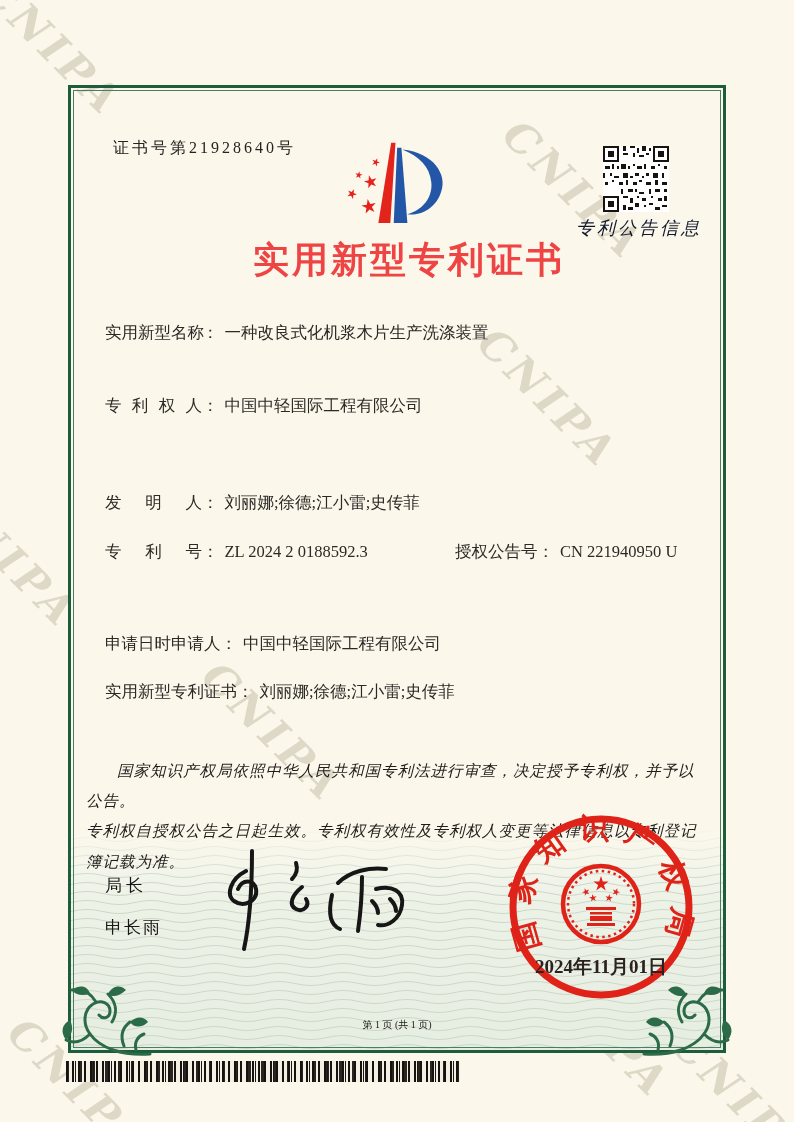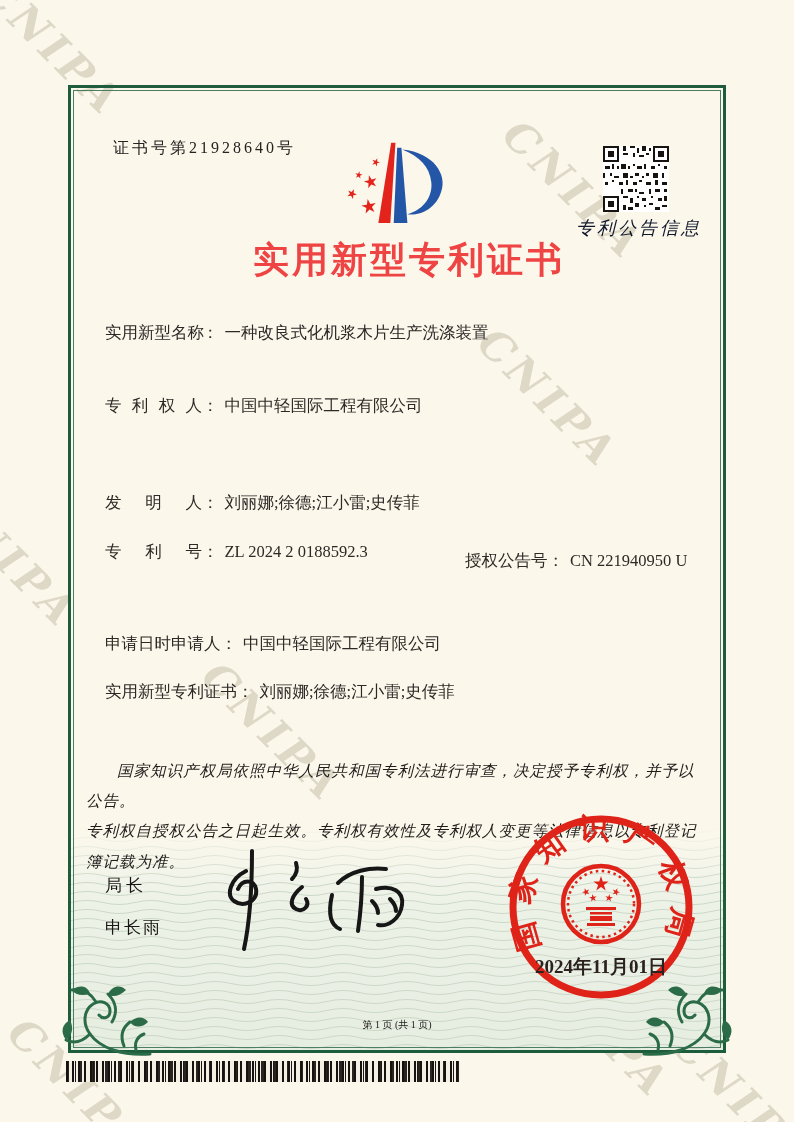--- a/index.html
+++ b/index.html
@@ -50,21 +50,21 @@
     font-size:36px; font-weight:bold; letter-spacing:3px; color:#ef4444; z-index:4;
   }
   
   .row { position:absolute; left:105px; width:600px; font-size:16.5px; color:#2c2926; z-index:4; white-space:nowrap; }
   .lbl6 {
     display:inline-block; width:97px; text-align:justify; text-align-last:justify;
     text-justify:distribute; vertical-align:bottom;
   }
   .colon { display:inline-block; }
   .val { margin-left:6px; }
-  .col-r { position:absolute; left:360px; top:0;margin-top:9px; }
+  .col-r { position:absolute; left:350px; top:0; }
   
   .statement {
     position:absolute; left:86px; top:756px; width:622px; z-index:4;
     font-size:15.5px; line-height:1.95; letter-spacing:1px; color:#1f1c1a;
     font-style:italic;
   }
   .statement .l1 { text-indent:2em; }
   
   .sig-title { position:absolute; left:105px; top:874px; font-size:17px; letter-spacing:4px; color:#191715; z-index:4; font-family:"Liberation Sans",sans-serif; }
   .sig-name  { position:absolute; left:105px; top:916px; font-size:17px; letter-spacing:2px; color:#191715; z-index:4; font-family:"Liberation Sans",sans-serif; }

